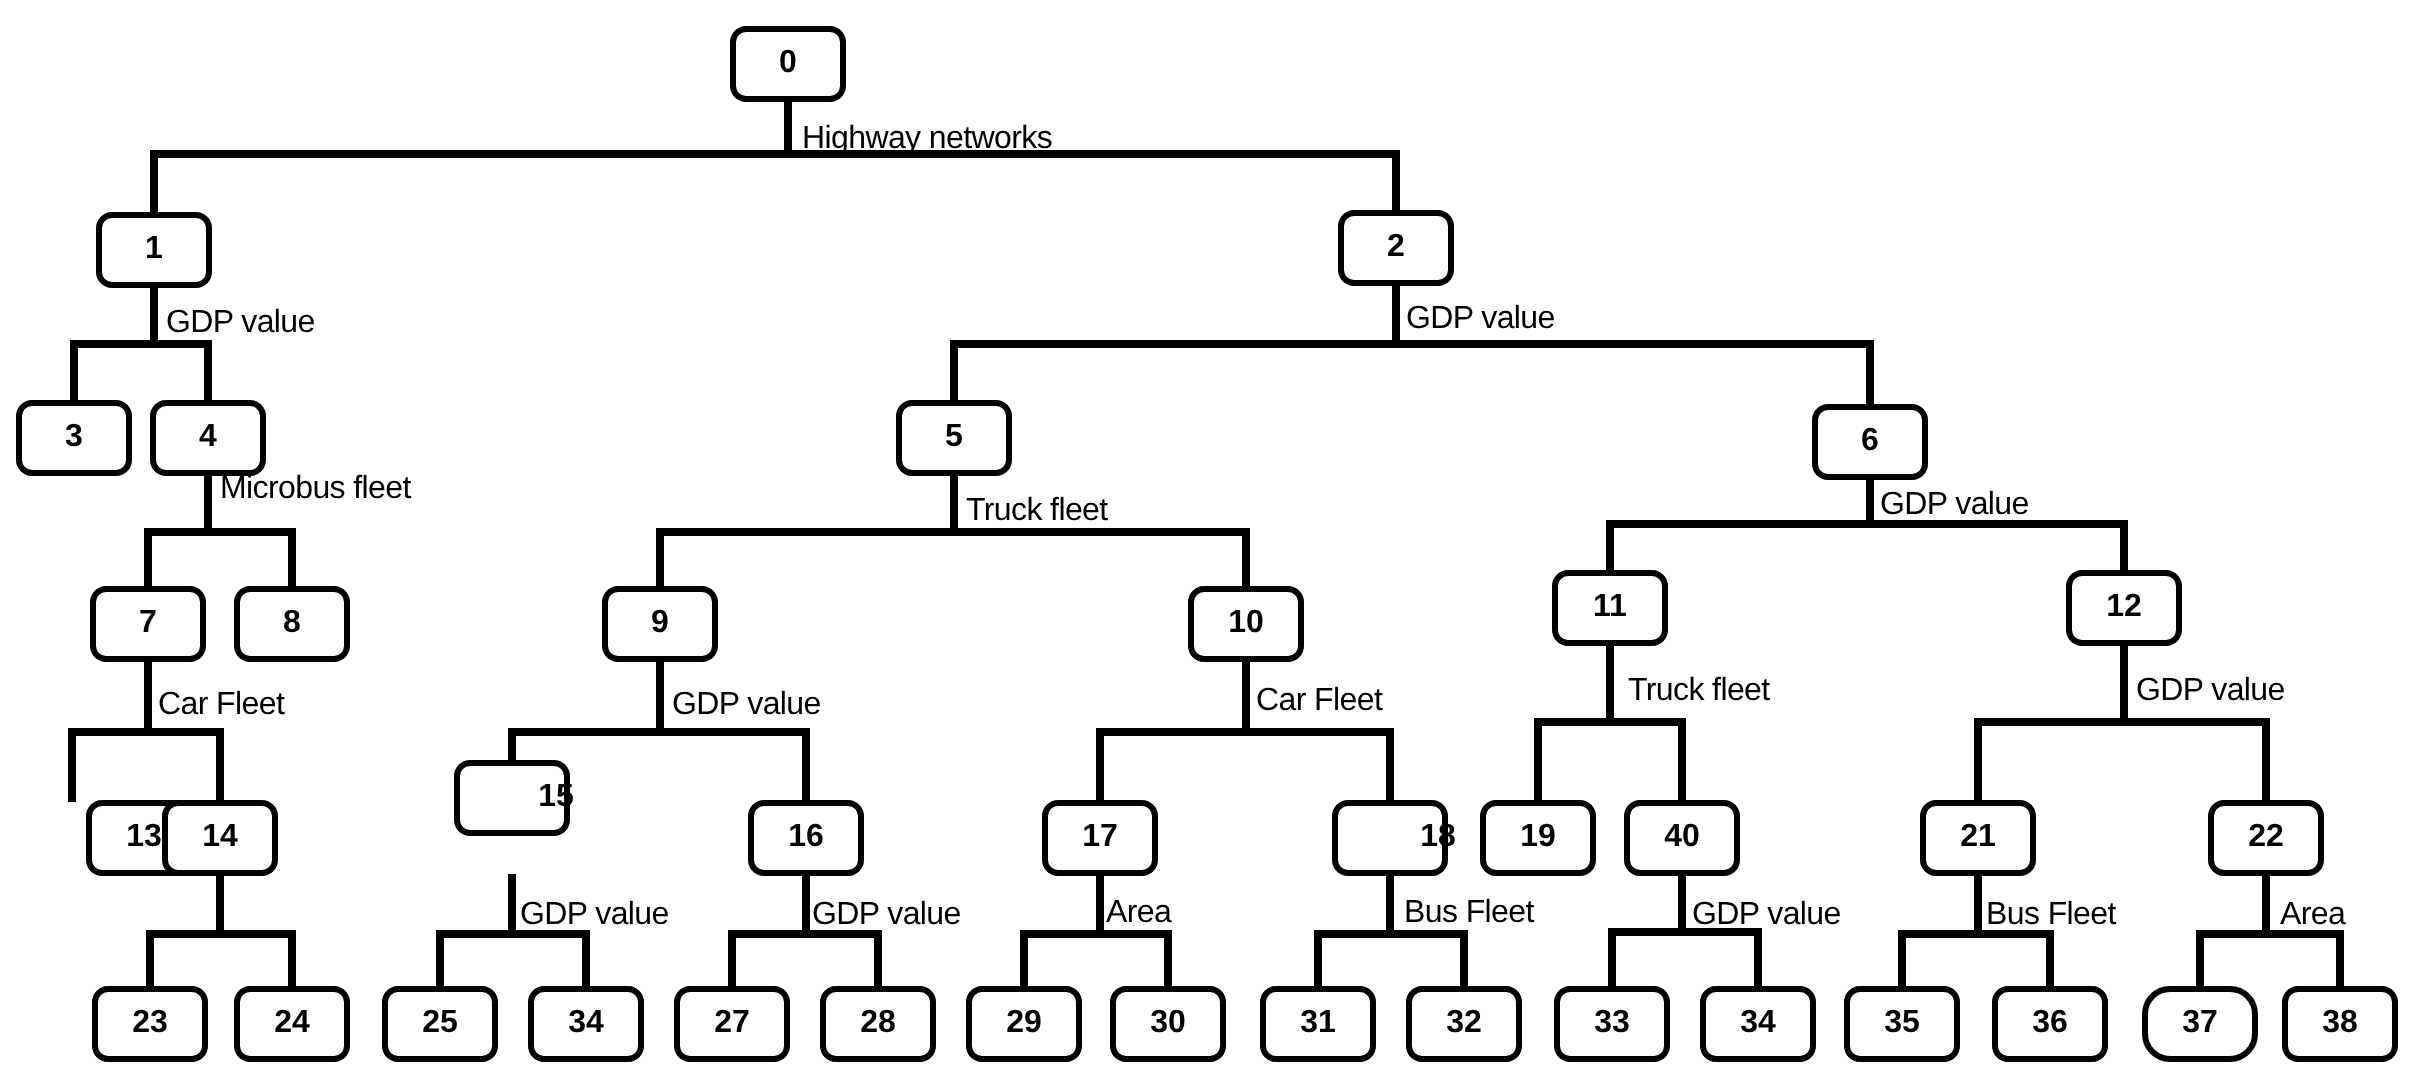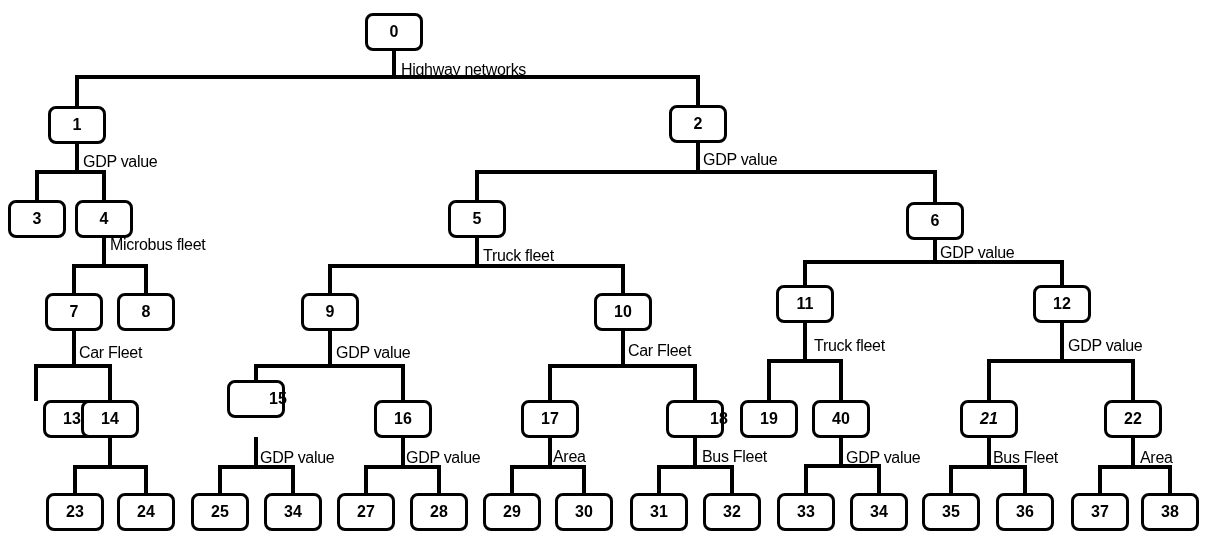--- a/index.html
+++ b/index.html
@@ -154,31 +154,31 @@
     <div class="tree-node" style="left: 776px; top: 285px;">11</div>
     <div class="tree-node" style="left: 1033px; top: 285px;">12</div>
     <div class="tree-node" style="left: 7px; top: 400px; margin-left: 36px;">13</div>
     <div class="tree-node" style="left: 81px; top: 400px;">14</div>
     <div class="tree-node" style="left: 227px; top: 380px; padding-left: 44px;">15</div>
     <div class="tree-node" style="left: 374px; top: 400px;">16</div>
     <div class="tree-node" style="left: 521px; top: 400px;">17</div>
     <div class="tree-node" style="left: 666px; top: 400px; padding-left: 48px;">18</div>
     <div class="tree-node" style="left: 740px; top: 400px;">19</div>
     <div class="tree-node" style="left: 812px; top: 400px;">40</div>
-    <div class="tree-node" style="left: 960px; top: 400px; font-style: italic;">21</div>
+    <div class="tree-node" style="left: 960px; top: 400px;">21</div>
     <div class="tree-node" style="left: 1104px; top: 400px;">22</div>
     <div class="tree-node" style="left: 46px; top: 493px;">23</div>
     <div class="tree-node" style="left: 117px; top: 493px;">24</div>
     <div class="tree-node" style="left: 191px; top: 493px;">25</div>
     <div class="tree-node" style="left: 264px; top: 493px;">34</div>
     <div class="tree-node" style="left: 337px; top: 493px;">27</div>
     <div class="tree-node" style="left: 410px; top: 493px;">28</div>
     <div class="tree-node" style="left: 483px; top: 493px;">29</div>
     <div class="tree-node" style="left: 555px; top: 493px;">30</div>
     <div class="tree-node" style="left: 630px; top: 493px;">31</div>
     <div class="tree-node" style="left: 703px; top: 493px;">32</div>
     <div class="tree-node" style="left: 777px; top: 493px;">33</div>
     <div class="tree-node" style="left: 850px; top: 493px;">34</div>
     <div class="tree-node" style="left: 922px; top: 493px;">35</div>
     <div class="tree-node" style="left: 996px; top: 493px;">36</div>
-    <div class="tree-node" style="left: 1071px; top: 493px;">37</div>
+    <div class="tree-node" style="left: 1071px; top: 493px; border-radius: 14px;">37</div>
     <div class="tree-node" style="left: 1141px; top: 493px;">38</div>
   </div>
 
 </body></html>

